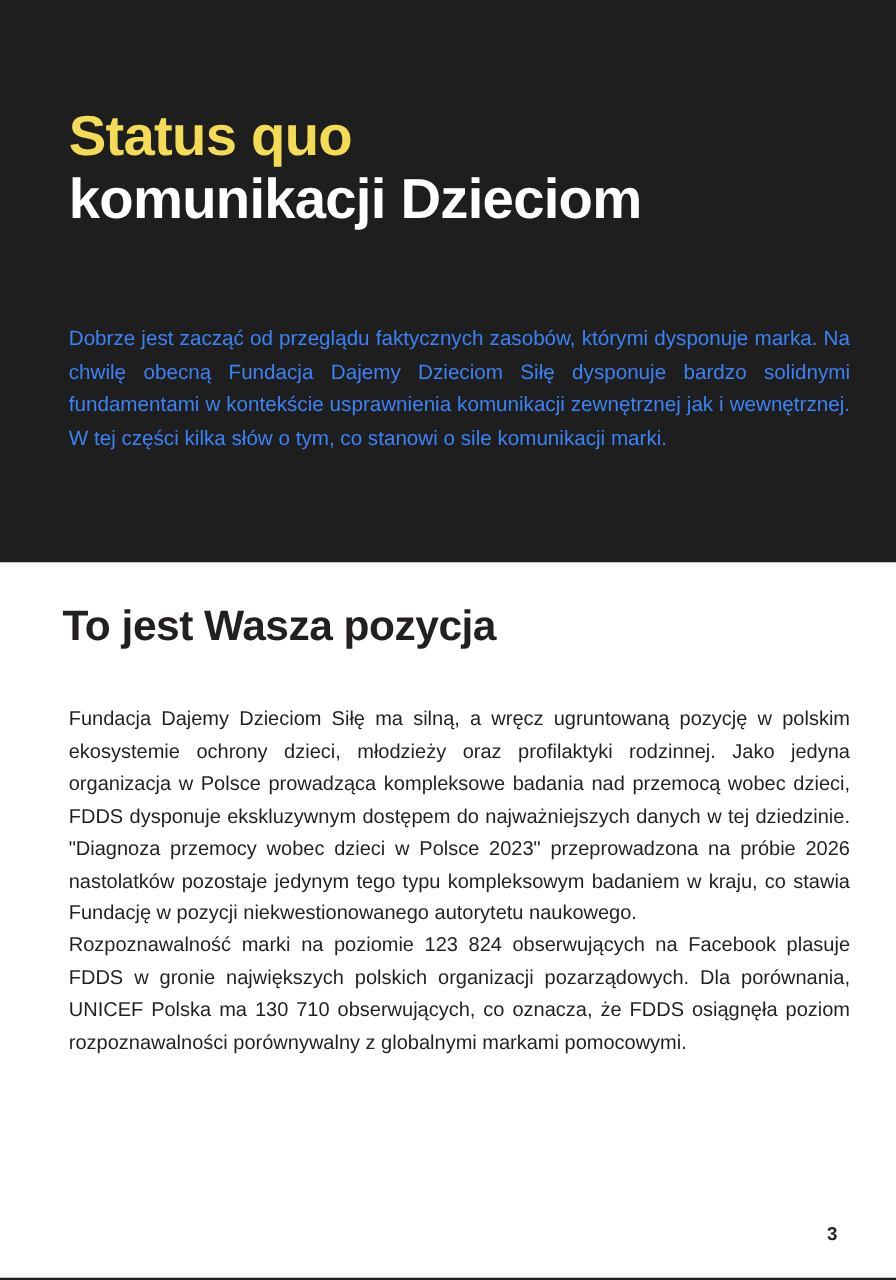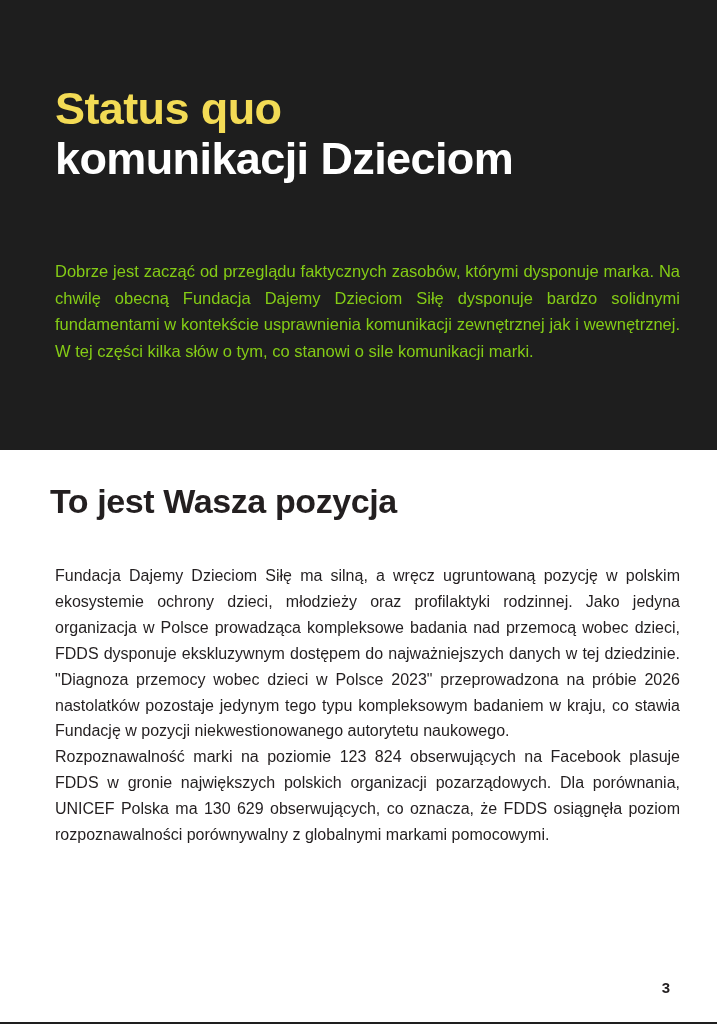--- a/index.html
+++ b/index.html
@@ -51,21 +51,21 @@
     display: block;
     color: #ffffff;
   }
 
   .hero-intro {
     position: absolute;
     left: 55px;
     top: 258px;
     width: 625px;
     margin: 0;
-    color: #84cc16;
+    color: #3b82f6;
     font-size: 16.5px;
     line-height: 1.62;
     text-align: justify;
     text-justify: inter-word;
     font-weight: 400;
   }
 
   
   .lower {
     position: absolute;
@@ -126,19 +126,19 @@
       <span class="title-line-2">komunikacji Dzieciom</span>
     </h1>
     <p class="hero-intro">Dobrze jest zacząć od przeglądu faktycznych zasobów, którymi dysponuje marka. Na chwilę obecną Fundacja Dajemy Dzieciom Siłę dysponuje bardzo solidnymi fundamentami w kontekście usprawnienia komunikacji zewnętrznej jak i wewnętrznej. W tej części kilka słów o tym, co stanowi o sile komunikacji marki.</p>
   </section>
 
   <section class="lower">
     <h2 class="section-heading">To jest Wasza pozycja</h2>
 
     <div class="body-copy">
       <p>Fundacja Dajemy Dzieciom Siłę ma silną, a wręcz ugruntowaną pozycję w polskim ekosystemie ochrony dzieci, młodzieży oraz profilaktyki rodzinnej. Jako jedyna organizacja w Polsce prowadząca kompleksowe badania nad przemocą wobec dzieci, FDDS dysponuje ekskluzywnym dostępem do najważniejszych danych w tej dziedzinie. "Diagnoza przemocy wobec dzieci w Polsce 2023" przeprowadzona na próbie 2026 nastolatków pozostaje jedynym tego typu kompleksowym badaniem w kraju, co stawia Fundację w pozycji niekwestionowanego autorytetu naukowego.</p>
-      <p>Rozpoznawalność marki na poziomie 123 824 obserwujących na Facebook plasuje FDDS w gronie największych polskich organizacji pozarządowych. Dla porównania, UNICEF Polska ma 130 629 obserwujących, co oznacza, że FDDS osiągnęła poziom rozpoznawalności porównywalny z globalnymi markami pomocowymi.</p>
+      <p>Rozpoznawalność marki na poziomie 123 824 obserwujących na Facebook plasuje FDDS w gronie największych polskich organizacji pozarządowych. Dla porównania, UNICEF Polska ma 130 710 obserwujących, co oznacza, że FDDS osiągnęła poziom rozpoznawalności porównywalny z globalnymi markami pomocowymi.</p>
     </div>
 
     <div class="page-number">3</div>
   </section>
 
 </div>
 
 </body></html>

